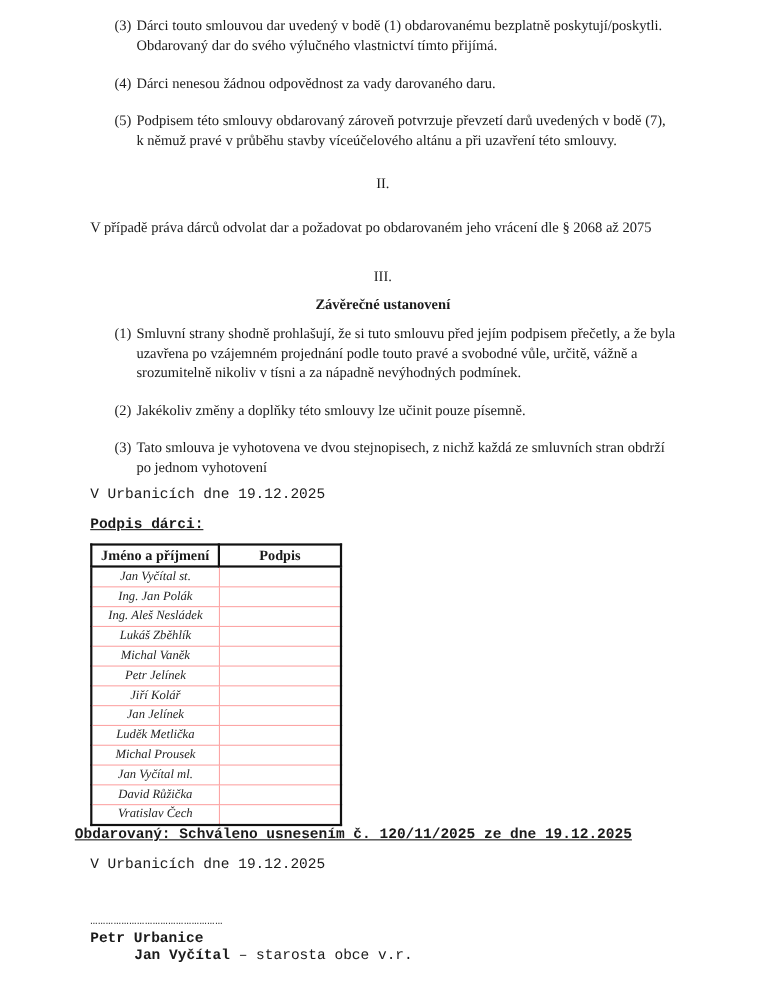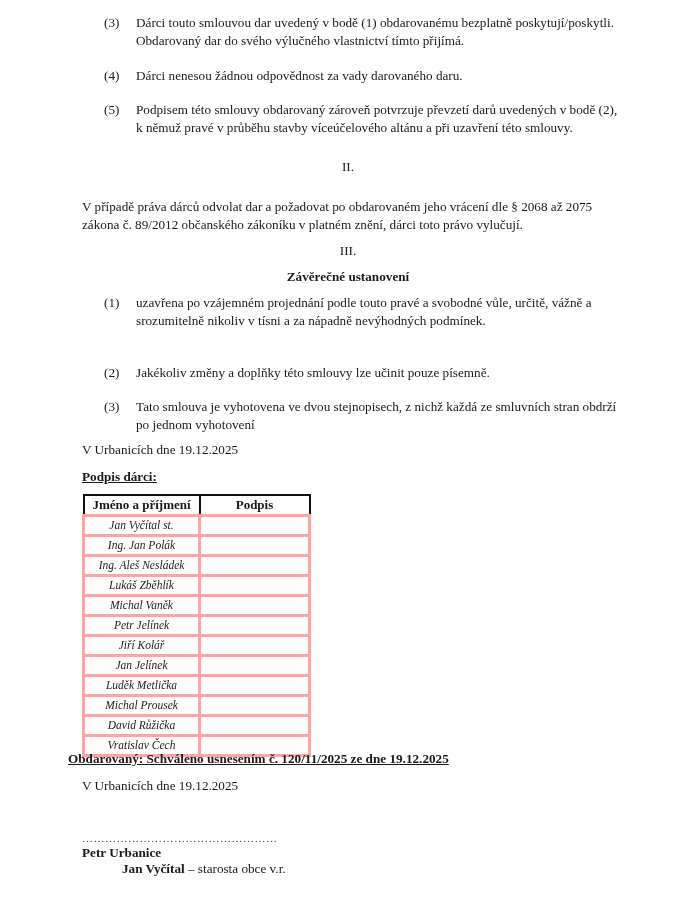--- a/index.html
+++ b/index.html
@@ -2,38 +2,38 @@
 <html><head>
   <meta charset="utf-8">
   <style>
     html, body { margin: 0; padding: 0; background: #ffffff; }
     body {
       width: 695px; height: 909px; position: relative; overflow: hidden;
       font-family: "Liberation Serif", "DejaVu Serif", serif;
       color: #1a1a1a; font-size: 13.2px; line-height: 18px;
     }
     .page { position: absolute; left: 0; top: 0; width: 695px; height: 909px; }
-    .abs { position: absolute; }
+    .abs { position: absolute; font-family: Liberation Mono, monospace; }
     .item { position: absolute; left: 104px; width: 515px; }
     .item .num { position: absolute; left: 0; top: 0; }
-    .item .txt { margin-left: 32px; display: block; text-align: justify; }
+    .item .txt { margin-left: 20px; display: block; text-align: justify; }
     .center { position: absolute; left: 82px; width: 532px; text-align: center; }
     .bold { font-weight: bold; }
     .para { position: absolute; left: 82px; width: 540px; }
     .uline { text-decoration: underline; font-weight: bold; }
     table.sig {
       position: absolute; left: 82px; top: 494px;
       border-collapse: collapse; width: 229px;
     }
     table.sig th {
       border: 2px solid #111; font-weight: bold; height: 18px; padding: 0;
       font-size: 13px; line-height: 18px;
     }
     table.sig td {
-      border: 3px solid #fca5a5; height: 17px; padding: 0;
+      border: 1px solid #fca5a5; height: 17px; padding: 0;
       font-style: italic; font-size: 11.5px; line-height: 17px; text-align: center;
       color: #222;
     }
     table.sig tr.hdr th:first-child { width: 114px; }
     table.sig { border: 2px solid #111; }
     .dots { letter-spacing: 0.5px; color: #333; font-size: 11px; }
   </style>
 </head>
 <body>
 
@@ -45,35 +45,35 @@
     <span class="txt">Obdarovaný dar do svého výlučného vlastnictví tímto přijímá.</span>
   </div>
 
   <div class="item" style="top:67px;">
     <span class="num">(4)</span>
     <span class="txt">Dárci nenesou žádnou odpovědnost za vady darovaného daru.</span>
   </div>
 
   <div class="item" style="top:101px;">
     <span class="num">(5)</span>
-    <span class="txt">Podpisem této smlouvy obdarovaný zároveň potvrzuje převzetí darů uvedených v bodě (2),</span>
+    <span class="txt">Podpisem této smlouvy obdarovaný zároveň potvrzuje převzetí darů uvedených v bodě (7),</span>
     <span class="txt">k němuž pravé v průběhu stavby víceúčelového altánu a při uzavření této smlouvy.</span>
   </div>
 
   <div class="center" style="top:158px;">II.</div>
   <div class="para" style="top:198px;">
     <div>V případě práva dárců odvolat dar a požadovat po obdarovaném jeho vrácení dle § 2068 až 2075</div>
-    <div>zákona č. 89/2012 občanského zákoníku v platném znění, dárci toto právo vylučují.</div>
   </div>
 
   <div class="center" style="top:242px;">III.</div>
   <div class="center bold" style="top:268px;">Závěrečné ustanovení</div>
 
   <div class="item" style="top:294px;">
     <span class="num">(1)</span>
+    <span class="txt">Smluvní strany shodně prohlašují, že si tuto smlouvu před jejím podpisem přečetly, a že byla</span>
     <span class="txt">uzavřena po vzájemném projednání podle touto pravé a svobodné vůle, určitě, vážně a</span>
     <span class="txt">srozumitelně nikoliv v tísni a za nápadně nevýhodných podmínek.</span>
   </div>
 
   <div class="item" style="top:364px;">
     <span class="num">(2)</span>
     <span class="txt">Jakékoliv změny a doplňky této smlouvy lze učinit pouze písemně.</span>
   </div>
 
   <div class="item" style="top:398px;">
@@ -128,20 +128,24 @@
         </tr>
         <tr>
           <td>Luděk Metlička</td>
           <td></td>
         </tr>
         <tr>
           <td>Michal Prousek</td>
           <td></td>
         </tr>
         <tr>
+          <td>Jan Vyčítal ml.</td>
+          <td></td>
+        </tr>
+        <tr>
           <td>David Růžička</td>
           <td></td>
         </tr>
         <tr>
           <td>Vratislav Čech</td>
           <td></td>
         </tr>
       </tbody>
   </table>
 

